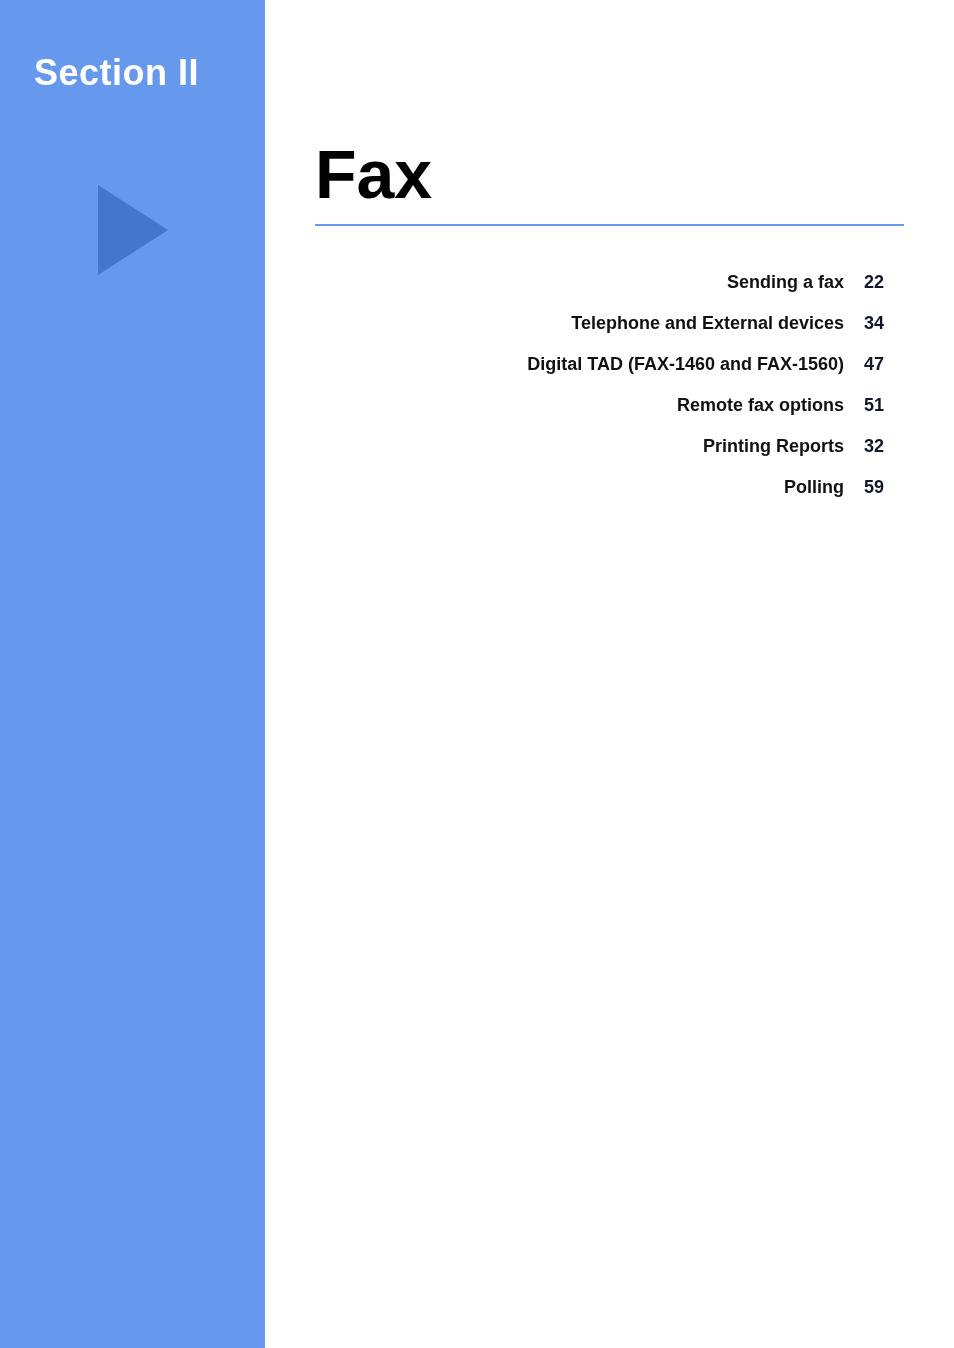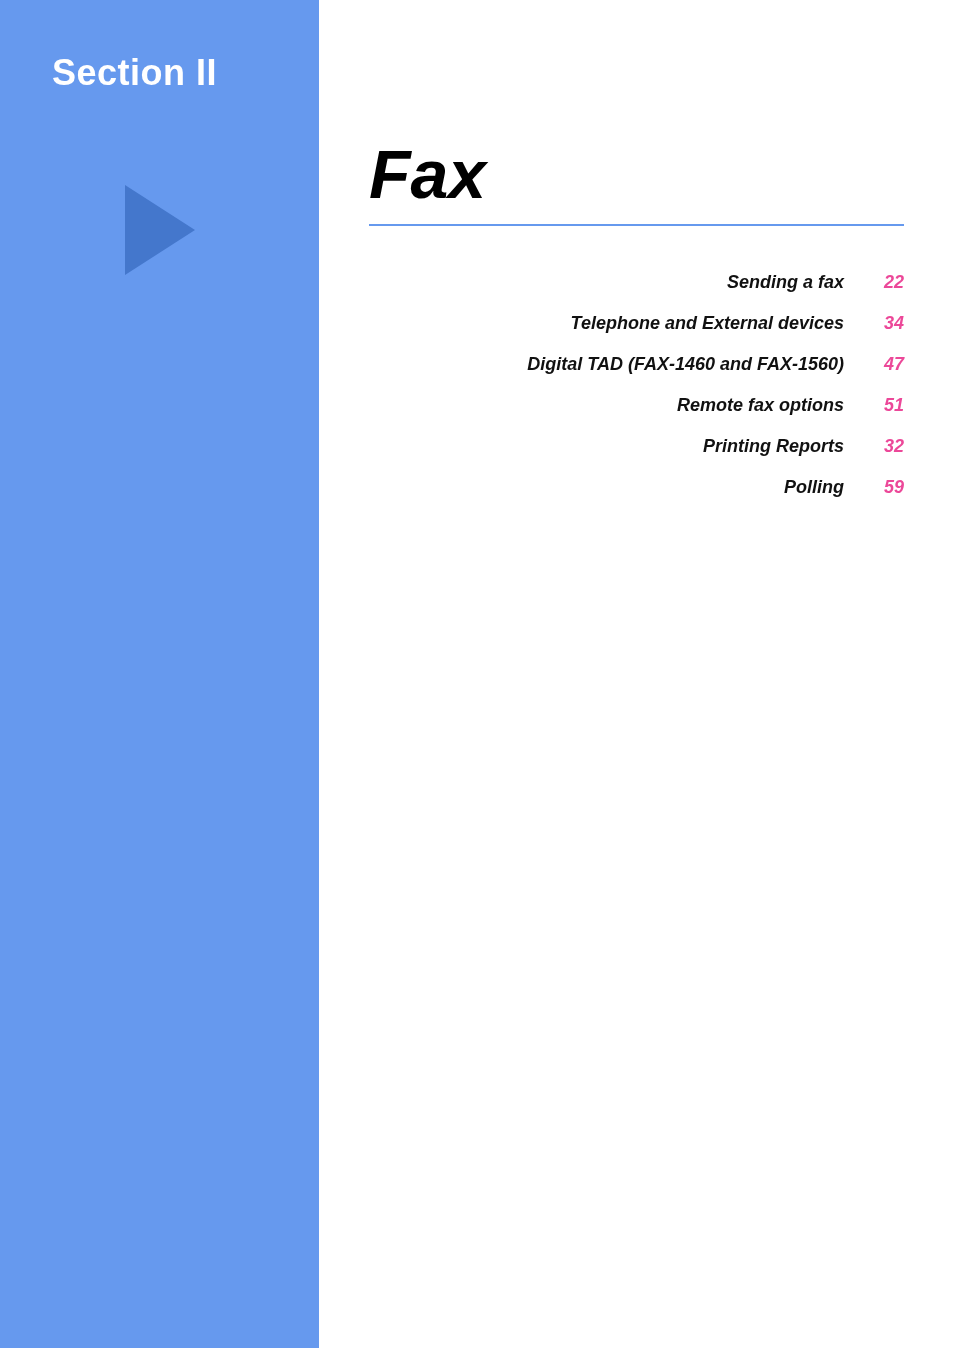--- a/index.html
+++ b/index.html
@@ -10,26 +10,26 @@
 
     body {
       width: 954px;
       min-height: 1348px;
       font-family: Arial, Helvetica, sans-serif;
       display: flex;
       background: #ffffff;
     }
 
     .sidebar {
-      width: 319px;
+      width: 265px;
       min-height: 1348px;
       background-color: #6699ee;
       flex-shrink: 0;
       position: relative;
-      padding: 52px 30px 40px 52px;
+      padding: 52px 30px 40px 34px;
     }
 
     .sidebar-title {
       color: #ffffff;
       font-size: 36px;
       font-weight: bold;
       letter-spacing: 0.5px;
     }
 
     .sidebar-arrow {
@@ -41,21 +41,20 @@
       height: 0;
       border-top: 45px solid transparent;
       border-bottom: 45px solid transparent;
       border-left: 70px solid #4477cc;
     }
 
     .main-content {
       flex: 1;
       padding: 12px 50px;
       padding-top: 140px;
-      font-style: italic;
     }
 
     .chapter-title {
       font-size: 68px;
       font-weight: bold;
       color: #000000;
       line-height: 1;
       margin-bottom: 16px;
     }
 
@@ -76,23 +75,23 @@
       font-weight: bold;
       color: #111111;
       vertical-align: middle;
     }
 
     .toc-row td.toc-label {
       text-align: right;
     }
 
     .toc-row td.toc-page {
-      text-align: right;
+      text-align: center;
       width: 60px;
-      color: #ec4899;
+      color: #0f172a;
     }
   </style>
 </head>
 <body>
 
 <div class="sidebar">
   <span class="sidebar-title">Section II</span>
   <div class="sidebar-arrow"></div>
 </div>
 

